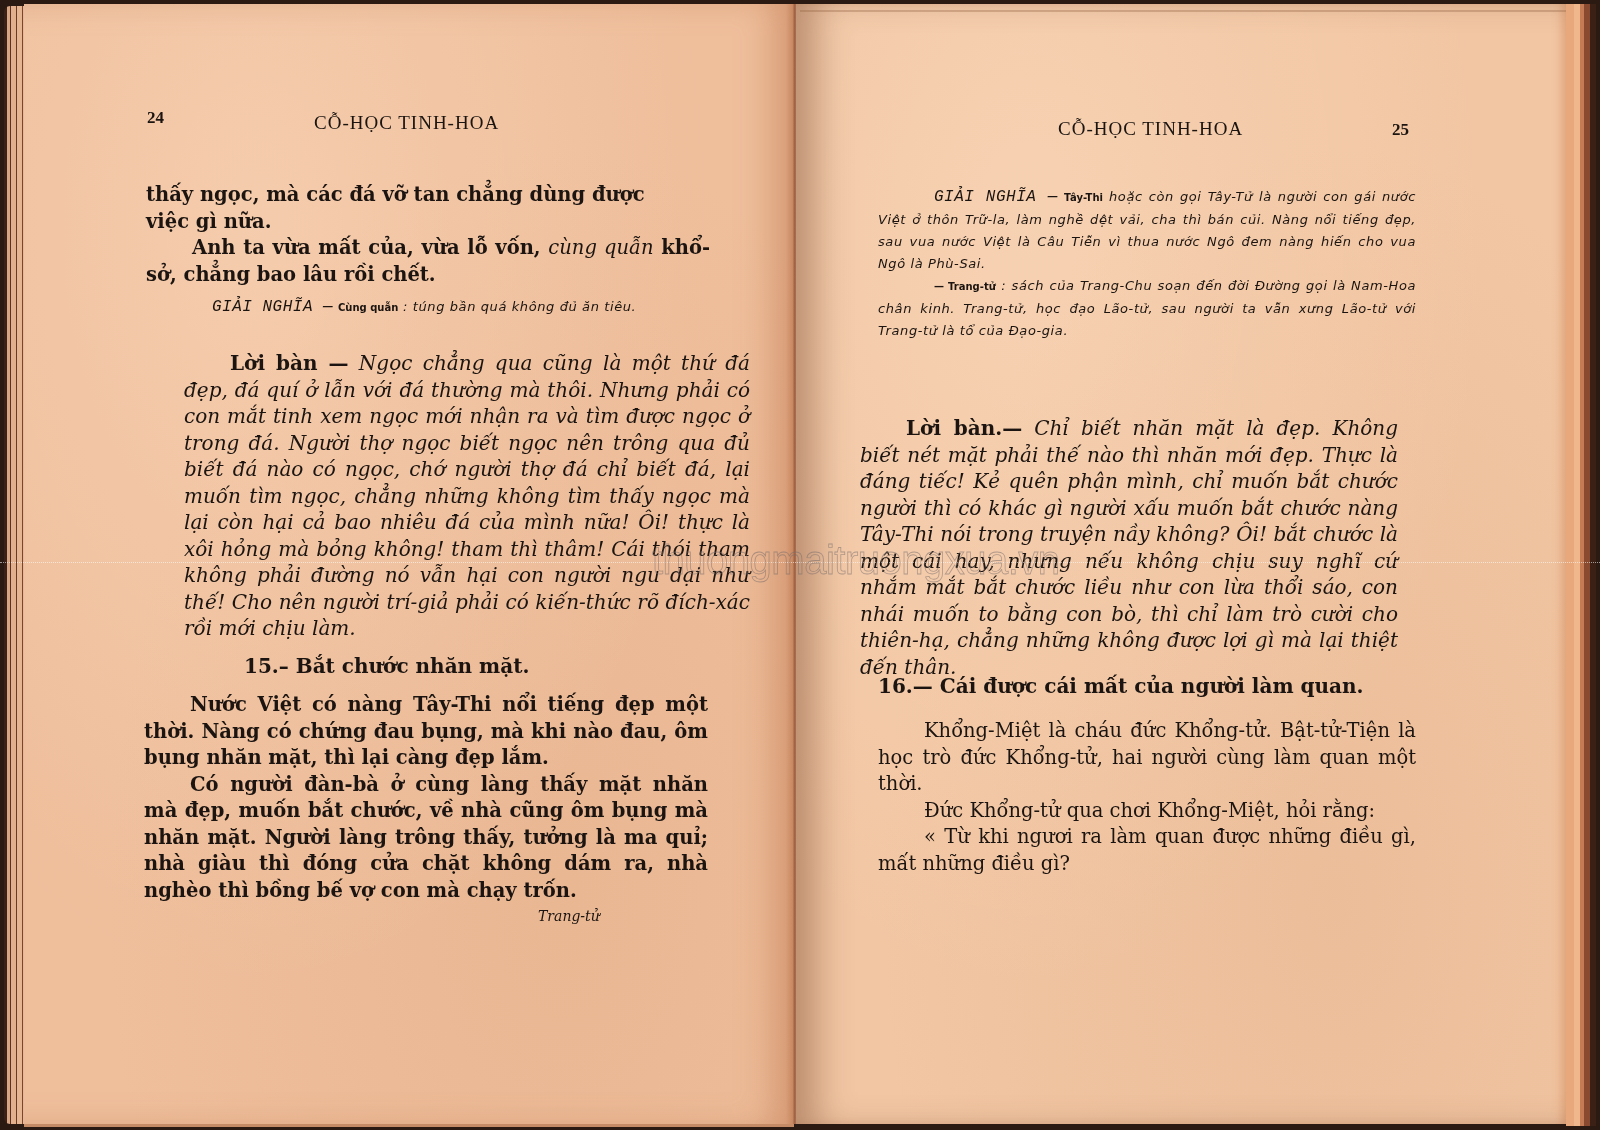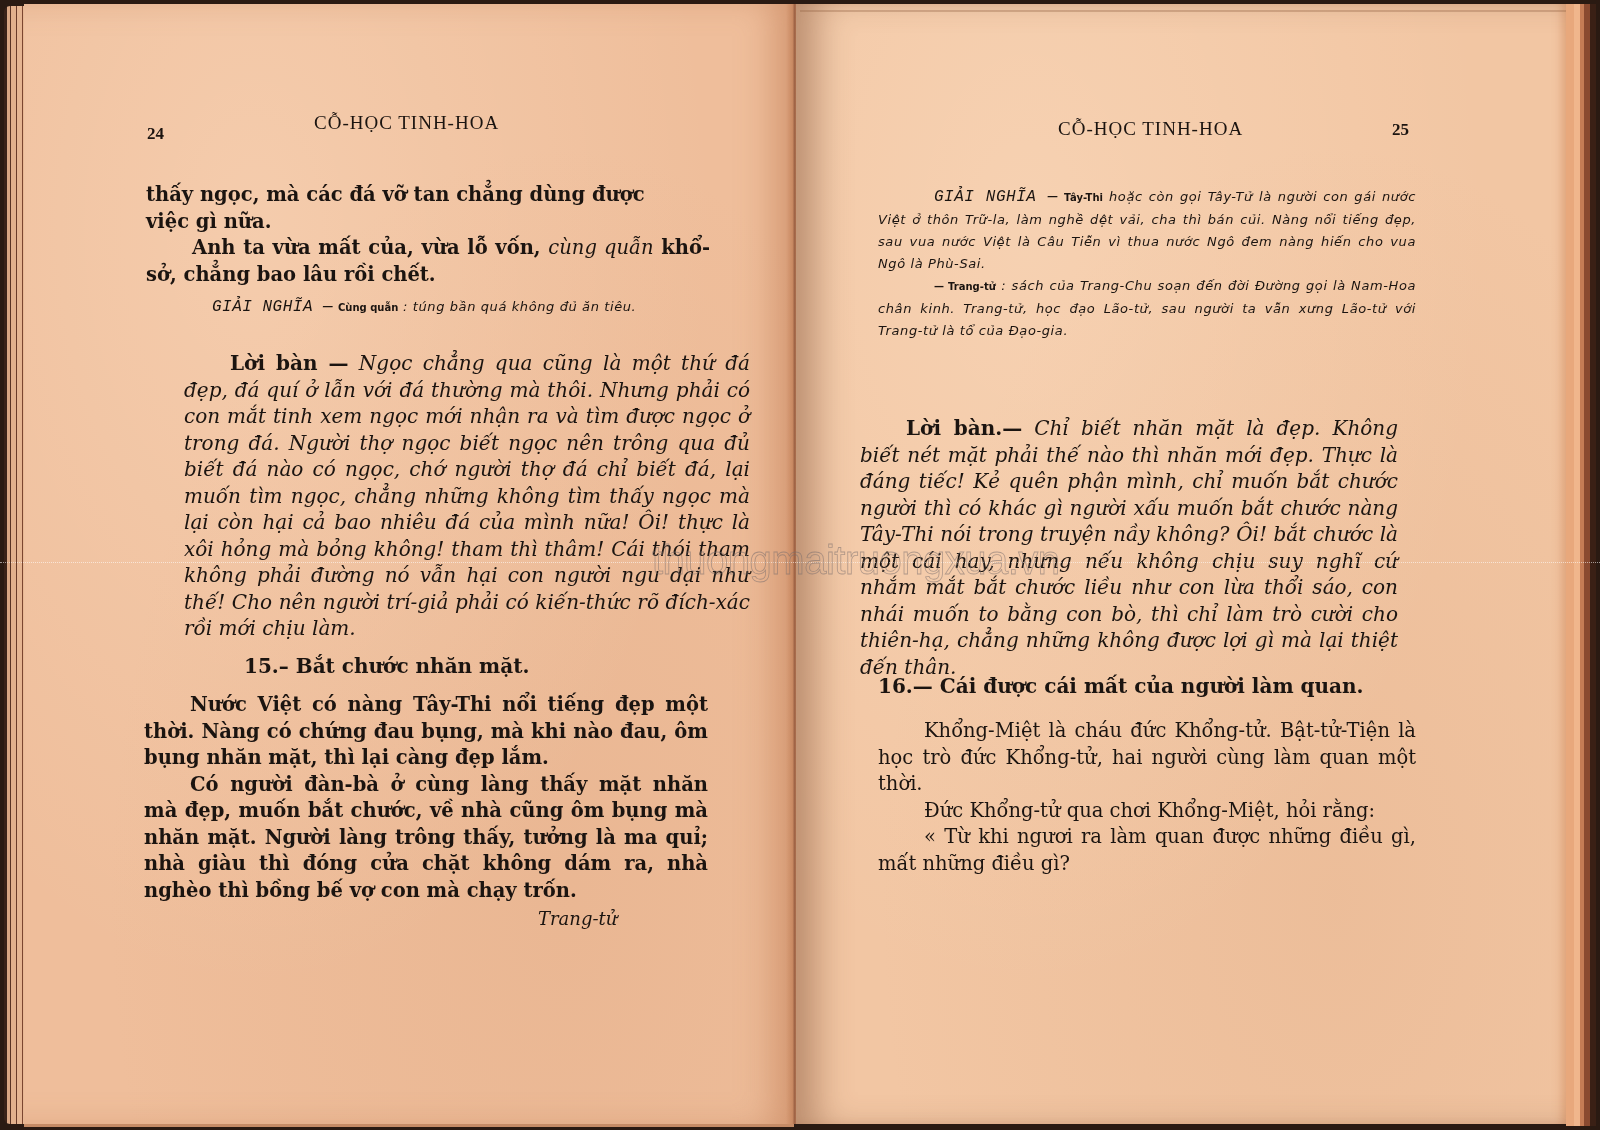--- a/index.html
+++ b/index.html
@@ -74,21 +74,21 @@
     font-family: "DejaVu Sans", sans-serif; font-style: italic; font-size: 13px;
     line-height: 22px; text-align: justify; margin: 0; text-indent: 66px;
     letter-spacing: 0.6px;
   }
   .note .lbl { font-family: Liberation Mono, monospace; font-size: 16px; letter-spacing: 0.5px; }
   .note .term { font-style: normal; font-weight: bold; font-size: 10px; letter-spacing: 0; }
   .section-title {
     font-family: "DejaVu Serif", serif; font-weight: bold; font-size: 20px; margin: 0;
   }
   .author {
-    font-family: "DejaVu Serif", serif; font-style: italic; font-size: 18px; position: absolute;
+    font-family: "DejaVu Serif", serif; font-style: italic; font-size: 14px; position: absolute;
   }
   .line { display: block; white-space: nowrap; }
 
   .watermark {
     position: absolute; left: 636px; top: 538px;
     font-family: Liberation Sans, sans-serif; font-size: 40px;
     color: transparent; -webkit-text-stroke: 0.8px rgba(120,110,110,0.55);
     letter-spacing: -0.5px;
     margin-left: 16px;
   }
@@ -97,21 +97,21 @@
     border-top: 1px dotted rgba(255,255,255,0.55);
   }
 </style>
 </head>
 <body>
 
 <div class="book">
   <div class="edge-left"></div>
 
   <div class="page page-left">
-    <div class="page-no" style="left:123px; top:104px;margin-top:16px;">24</div>
+    <div class="page-no" style="left:123px; top:104px;">24</div>
     <div class="running-head" style="left:290px; top:108px;">CỖ-HỌC TINH-HOA</div>
 
     <div class="text" style="left:122px; top:178px; width:564px;">
       <p class="body-bold" style="text-align:left;">
         <span class="line">thấy ngọc, mà các đá vỡ tan chẳng dùng được</span>
         <span class="line">việc gì nữa.</span>
       </p>
       <p class="body-bold ind">
         <span>Anh ta vừa mất của, vừa lỗ vốn, </span><i style="font-weight:normal">cùng quẫn</i>
         <span>khổ-sở, chẳng bao lâu rồi chết.</span>

